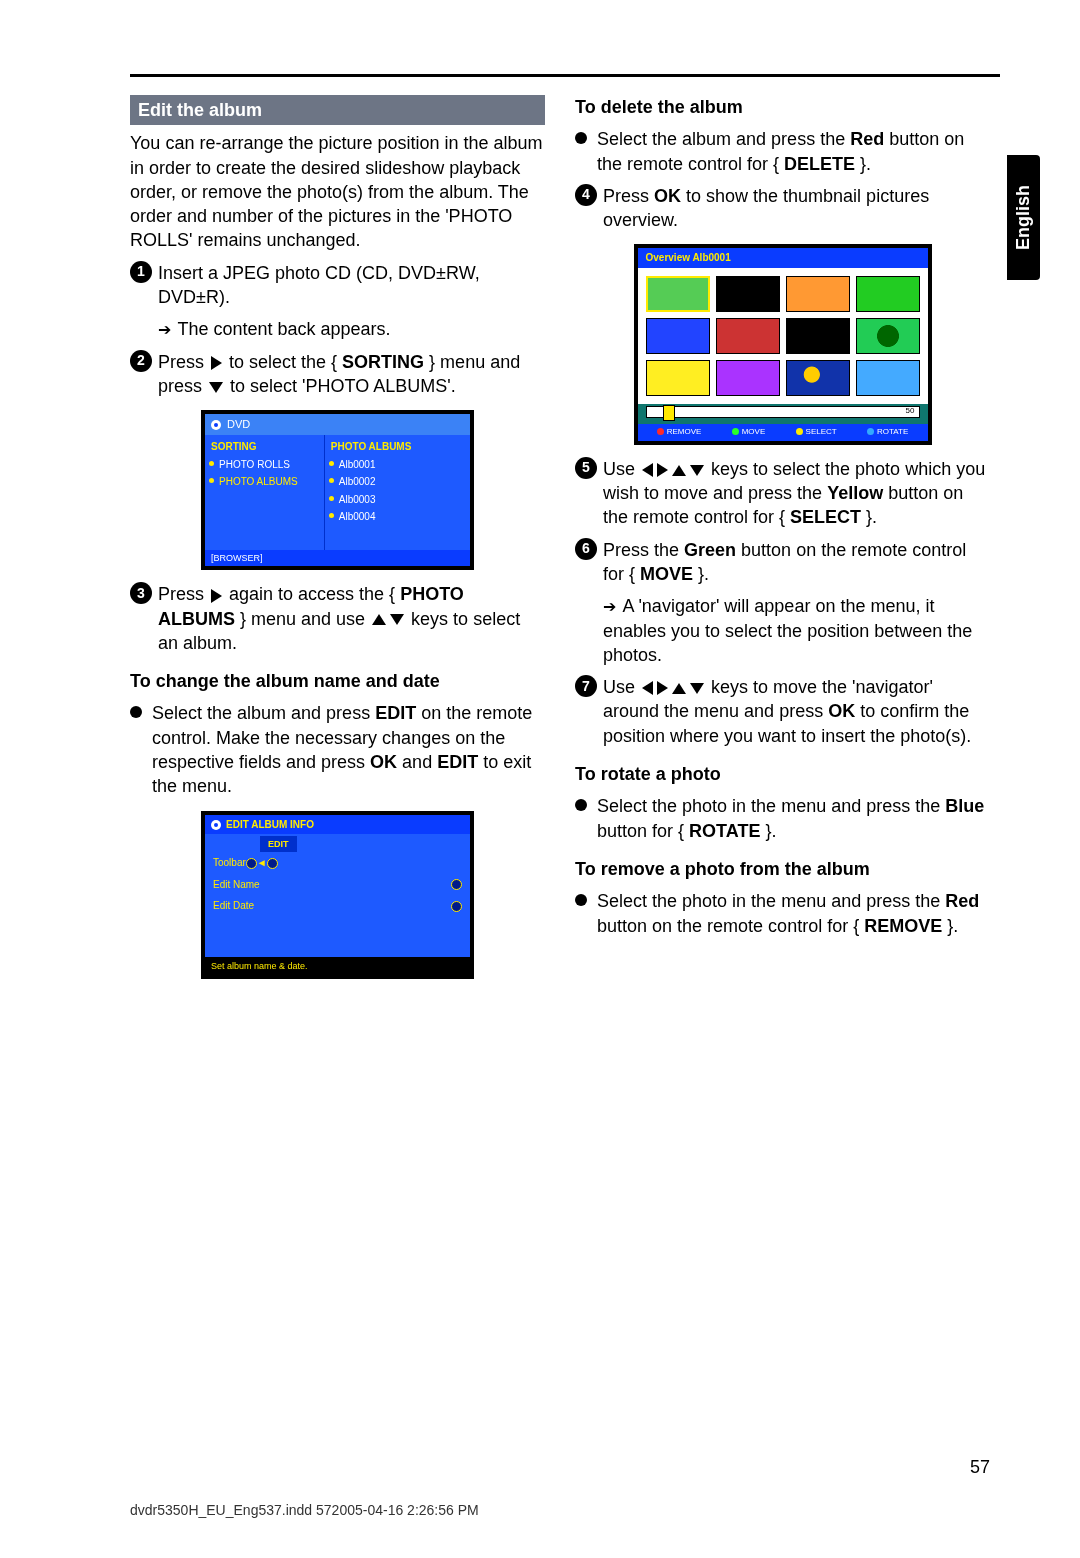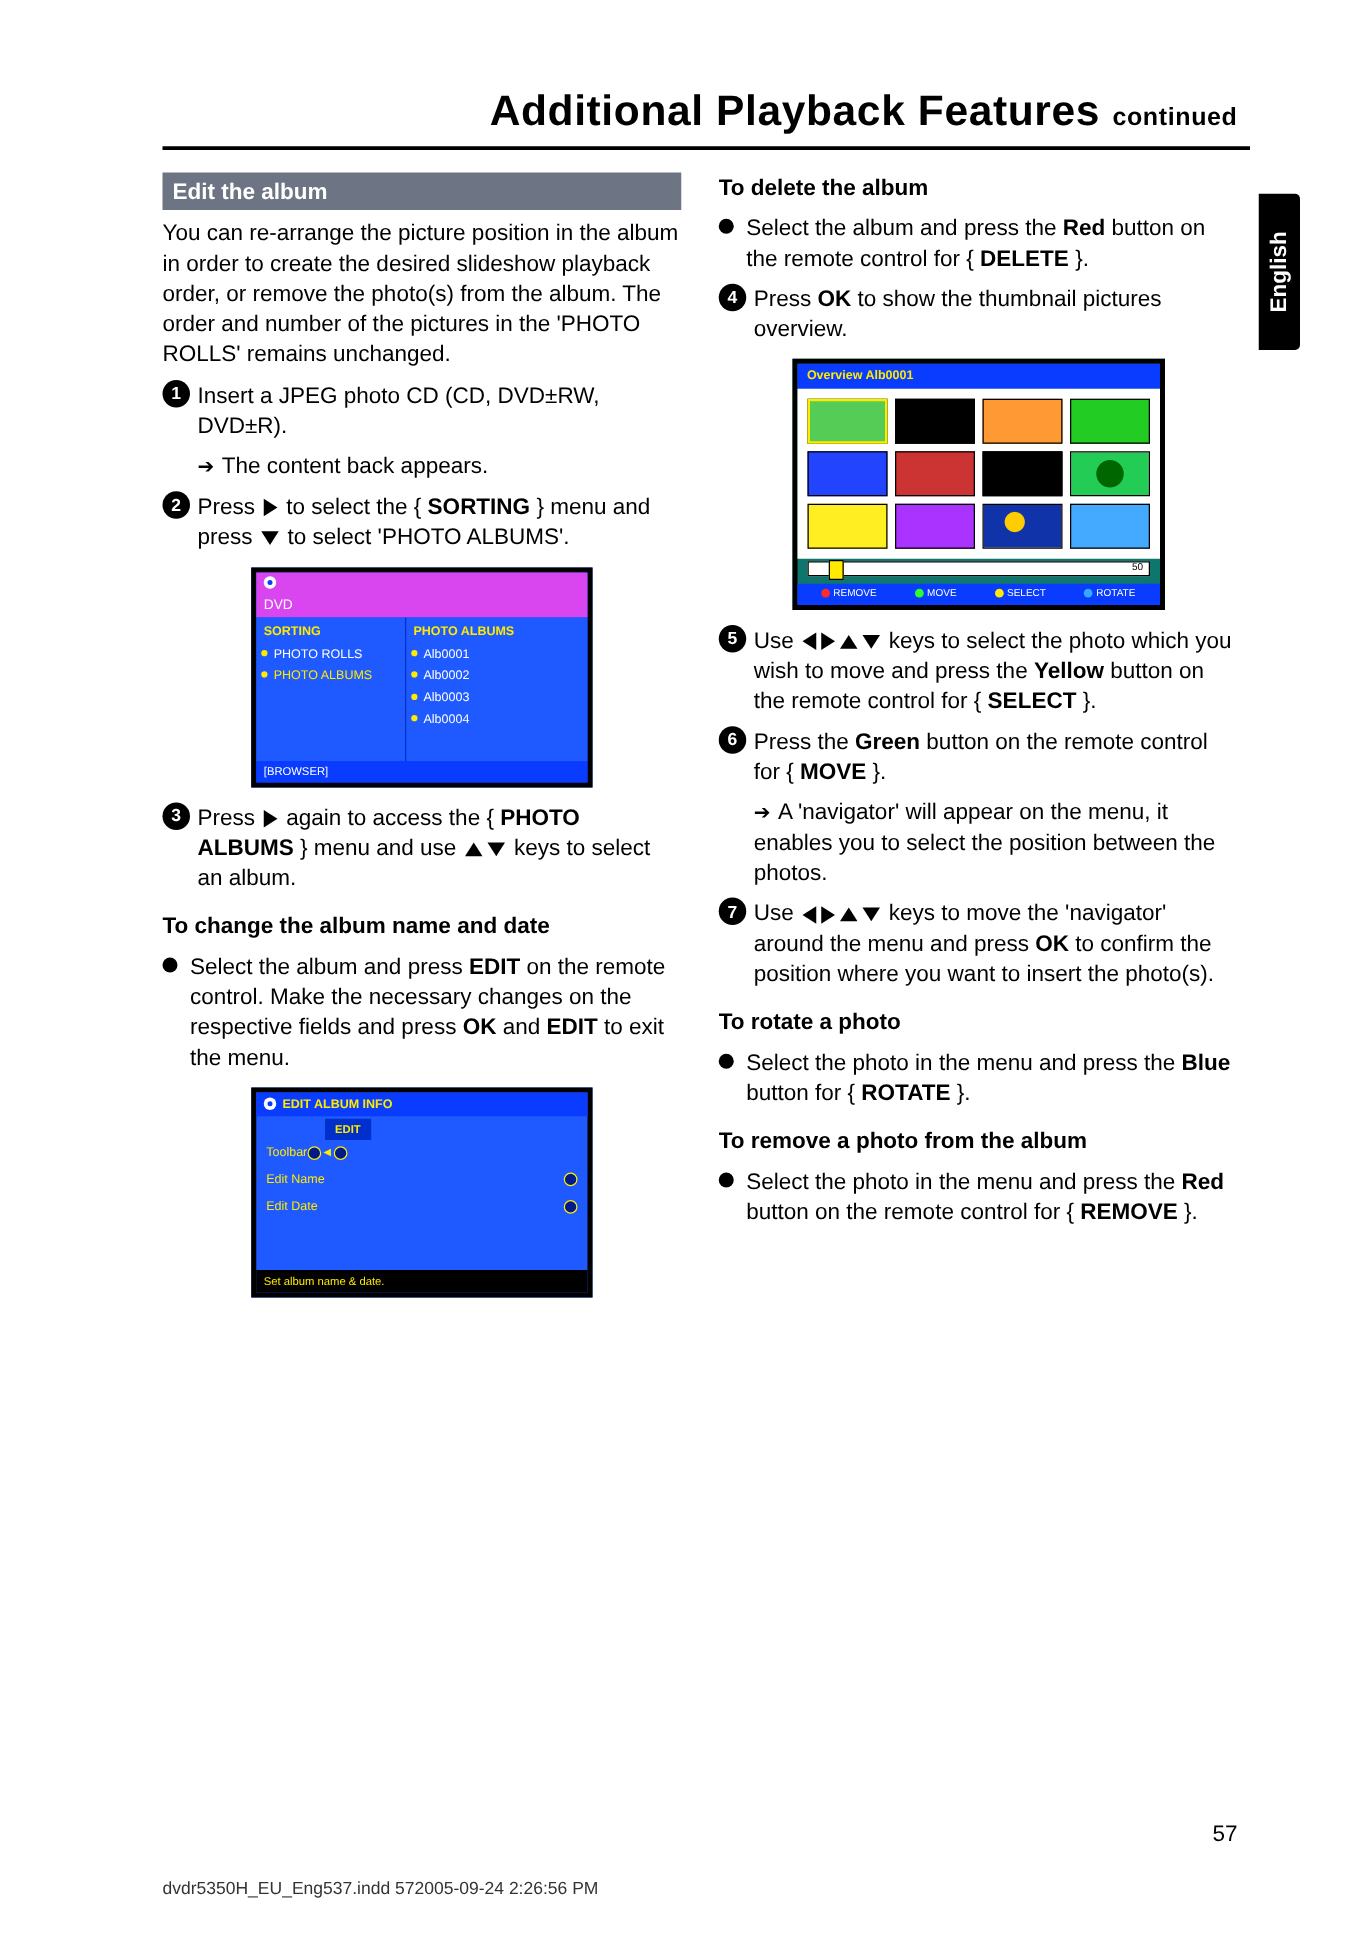--- a/index.html
+++ b/index.html
@@ -18,21 +18,21 @@
   .indent { margin-left:28px; }
   .arrow::before { content:"➔"; margin-right:6px; font-size:16px;}
   .tri-right { display:inline-block; width:0; height:0; border-top:7px solid transparent; border-bottom:7px solid transparent; border-left:11px solid #000; vertical-align:middle; margin:0 2px;}
   .tri-down { display:inline-block; width:0; height:0; border-left:7px solid transparent; border-right:7px solid transparent; border-top:11px solid #000; vertical-align:middle; margin:0 2px;}
   .tri-up { display:inline-block; width:0; height:0; border-left:7px solid transparent; border-right:7px solid transparent; border-bottom:11px solid #000; vertical-align:middle; margin:0 2px;}
   .tri-left { display:inline-block; width:0; height:0; border-top:7px solid transparent; border-bottom:7px solid transparent; border-right:11px solid #000; vertical-align:middle; margin:0 2px;}
   b { font-weight:bold; }
   .subhead { font-weight:bold; margin-top:14px; margin-bottom:2px;}
   
   .dvdmenu { width:265px; margin:12px auto; background:#0a3cff; border:4px solid #000; font-size:11px; color:#fff; font-family:Arial;}
-  .dvdmenu .topbar { background:#d946ef; padding:3px 6px; display:flex; align-items:flex-start; gap:6px;flex-direction:column;}
+  .dvdmenu .topbar { background:#3b82f6; padding:3px 6px; display:flex; align-items:center; gap:6px;}
   .disc-icon { width:10px; height:10px; background:#fff; border-radius:50%; position:relative;}
   .disc-icon::after{content:"";position:absolute;left:3px;top:3px;width:4px;height:4px;background:#0a3cff;border-radius:50%;}
   .dvdmenu .body { display:flex; background:#1e5aff; height:115px;}
   .dvdmenu .lpane { width:45%; border-right:1px solid #0030cc; padding:3px 0;}
   .dvdmenu .rpane { width:55%; padding:3px 0;}
   .dvdmenu .lbl { color:#ffea00; font-weight:bold; padding:2px 6px; font-size:10px;}
   .dvdmenu .row { padding:2px 6px 2px 14px; font-size:10px; position:relative;}
   .dvdmenu .row.dot::before{content:"";position:absolute;left:4px;top:5px;width:5px;height:5px;background:#ffea00;border-radius:50%;}
   .dvdmenu .row.sel{ color:#ffea00; }
   .dvdmenu .footer{ background:#0a3cff; padding:2px 6px; font-size:9px;}
@@ -60,24 +60,20 @@
   .footline { display:flex; justify-content:flex-start; font-size:14px; color:#333; margin-top:24px;}
   .wrap { display:flex; flex-direction:column; height:100%; }
   .selframe{ outline:2px solid #ffea00; outline-offset:-2px;}
 </style>
 </head>
 <body>
 
 <div class="page">
 <div class="wrap">
 
-  <div class="title">
-    <span>Additional Playback Features</span>
-    <span class="cont">continued</span>
-  </div>
   <div class="hr"></div>
 
   <div class="lang-tab">English</div>
 
   <div class="cols">
 
     <div class="col">
       <div class="section-head">Edit the album</div>
       <div>You can re-arrange the picture position in the album in order to create the desired slideshow playback order, or remove the photo(s) from the album. The order and number of the pictures in the 'PHOTO ROLLS' remains unchanged.</div>
 
@@ -240,17 +236,17 @@
     </div>
   </div>
 
   <div style="flex:1"></div>
 
 
   <div class="pagenum">57</div>
 
   <div class="footline">
     <span>dvdr5350H_EU_Eng537.indd   57</span>
-    <span>2005-09-24   2:26:56 PM</span>
+    <span>2005-04-16   2:26:56 PM</span>
   </div>
 
 </div>
 </div>
 
 </body></html>

